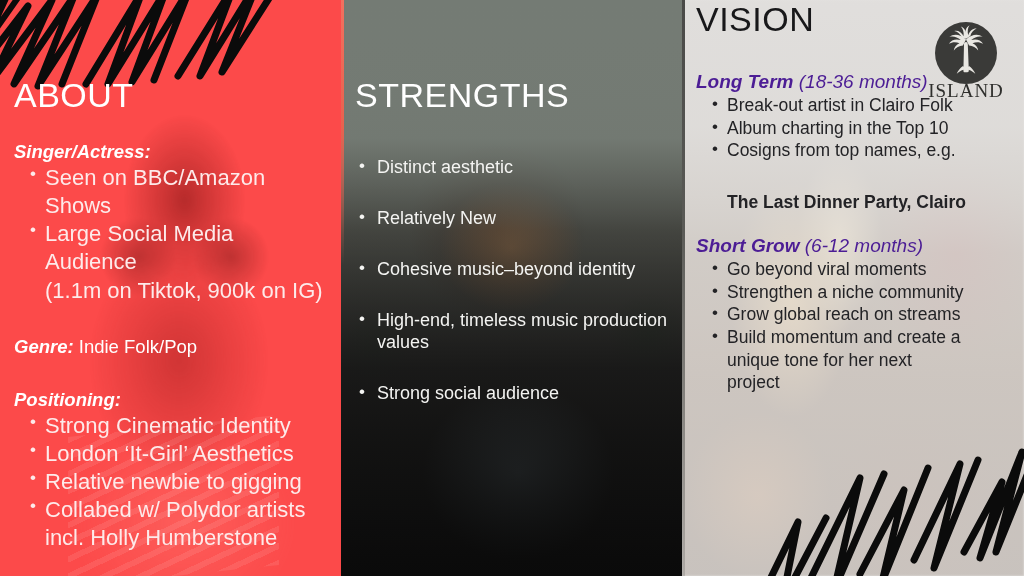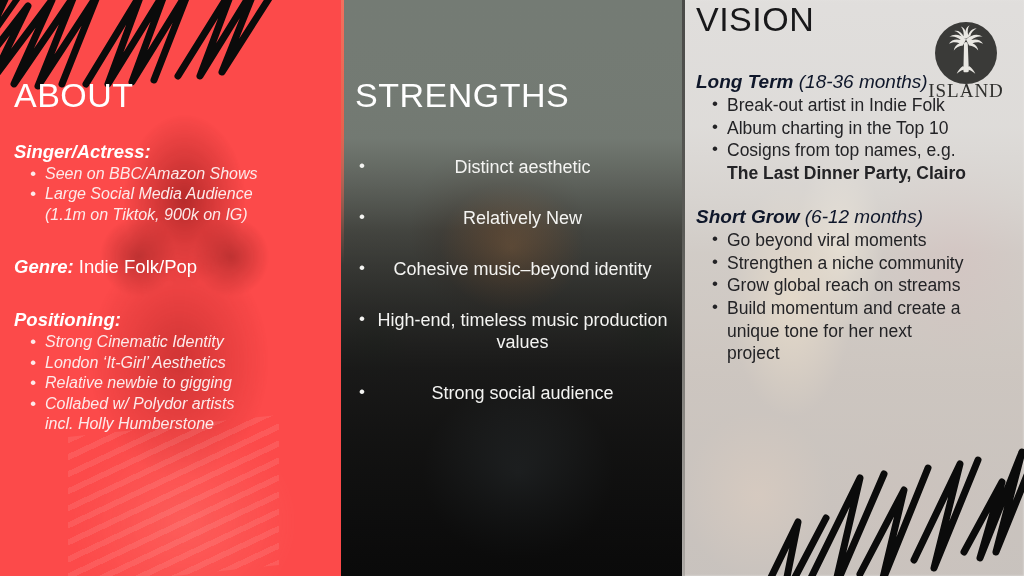--- a/index.html
+++ b/index.html
@@ -68,22 +68,22 @@
   }
   .about-body { margin-top:26px; }
   .lbl {
     font-style:italic; font-weight:bold;
     color:#ffffff; font-size:18.5px;
     margin-top:9px;
   }
   .lbl .plain { font-style:normal; font-weight:normal; }
   .about-ul { list-style:none; margin:1px 0 0 16px; }
   .about-ul li {
-    position:relative; color:#fdeaea; font-size:16px;
-    line-height:1.28; padding-left:15px;font-style:italic;
+    position:relative; color:#fdeaea; font-size:22px;
+    line-height:1.28; padding-left:15px;
   }
   .about-ul li.nobullet { padding-left:15px; }
   .about-ul li.bullet::before {
     content:"\2022"; position:absolute; left:0; top:-1px;
     color:#fdeaea; font-size:17px;
   }
   .gap-md { height:22px; }
 
   
   .panel-strengths { width:341px; background:#737373; }
@@ -98,21 +98,21 @@
       radial-gradient(ellipse 14% 9% at 10% 60%, rgba(40,52,38,.7), rgba(40,52,38,0) 72%),
       linear-gradient(180deg,#7d8379 0%,#4a4a44 42%,#1b1a17 78%,#0b0b0a 100%);
     filter:blur(.6px);
   }
   .str-edge-left {
     position:absolute; z-index:4; left:0; top:0;
     width:3px; height:100%;
     background:linear-gradient(180deg,#f2705f 0%, #e8624f 22%, rgba(90,80,70,0) 46%);
   }
   .str-title { color:#ffffff; font-size:34px; padding-top:76px; }
-  .str-ul { list-style:none; margin:42px 0 0 4px;text-align:center; }
+  .str-ul { list-style:none; margin:42px 0 0 4px; }
   .str-ul li {
     position:relative; color:#f4f4f2; font-size:18px;
     line-height:1.22; padding-left:18px; margin-bottom:29px;
   }
   .str-ul li::before {
     content:"\2022"; position:absolute; left:0; top:-1px;
     color:#f4f4f2; font-size:17px;
   }
 
   
@@ -160,35 +160,35 @@
   .island-word {
     font-family:"Liberation Serif", serif;
     font-size:19px; letter-spacing:1px;
     color:#2f2f2d; margin-top:-4px;
   }
   .vis-title {
     color:#18181A; font-size:34px; 
   }
   .vis-body { margin-top:32px; }
   .vis-lbl {
-    color:#0f172a; font-size:19px; font-style:italic;
+    color:#4c1d95; font-size:19px; font-style:italic;
     margin-bottom:1px;
   }
   .vis-lbl b { font-weight:bold; font-style:italic; }
   .vis-lbl span { font-weight:normal; font-style:italic; }
   .vis-ul { list-style:none; margin:0 0 0 16px; }
   .vis-ul li {
     position:relative; color:#232326; font-size:17.5px;
     line-height:1.29; padding-left:15px;
   }
   .vis-ul li.bullet::before {
     content:"\2022"; position:absolute; left:0; top:-1px;
     color:#232326; font-size:17px;
   }
-  .vis-ul li.strongline { font-weight:bold; padding-left:15px; }
+  .vis-ul li.strongline { font-weight:bold; padding-left:15px;margin-top:29px; }
   .vis-ul li.nobullet { padding-left:15px; }
 </style>
 </head>
 <body>
 
 <div class="slide">
 
   <section class="panel panel-about">
     <div class="about-photo"></div>
     <div class="about-chevrons"></div>
@@ -290,21 +290,21 @@
 
     <div class="panel-inner">
       <h1 class="panel-title vis-title">VISION</h1>
 
       <div class="vis-body">
 
         <div class="vis-lbl">
           <b>Long Term</b><span> (18-36 months)</span>
         </div>
         <ul class="vis-ul">
-          <li class="bullet">Break-out artist in Indie Folk</li>
+          <li class="bullet">Break-out artist in Clairo Folk</li>
           <li class="bullet">Album charting in the Top 10</li>
           <li class="bullet">Cosigns from top names, e.g.</li>
           <li class="strongline">The Last Dinner Party, Clairo</li>
         </ul>
 
         <div class="gap-md"></div>
 
         <div class="vis-lbl">
           <b>Short Grow</b><span> (6-12 months)</span>
         </div>

